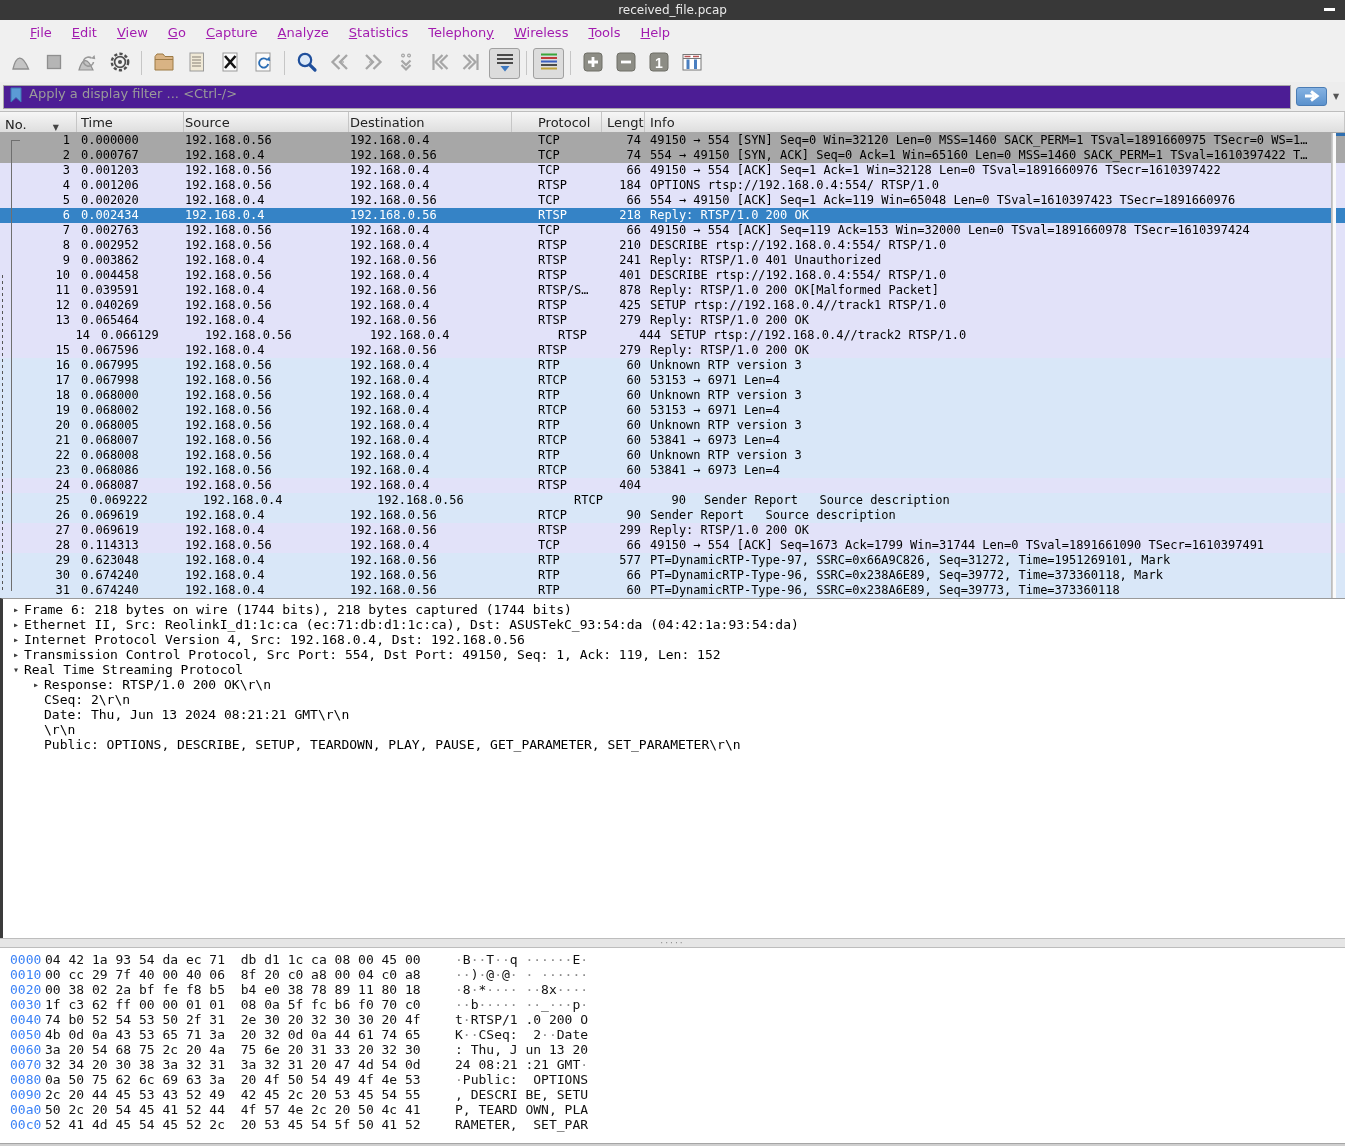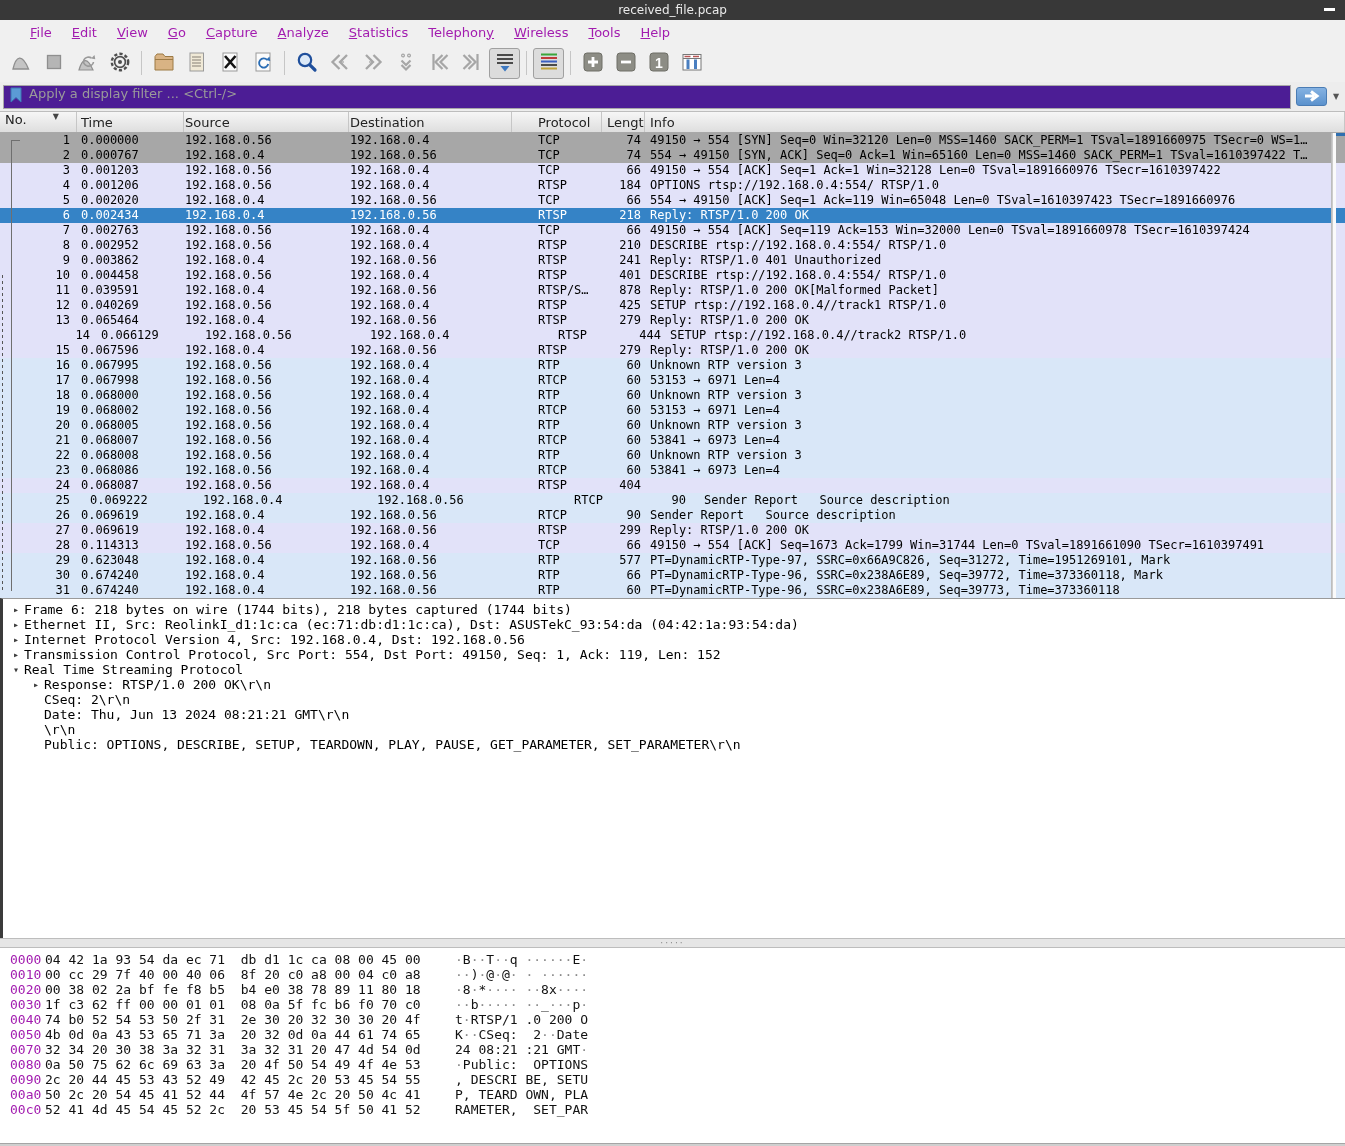--- a/index.html
+++ b/index.html
@@ -34,21 +34,21 @@
   .apply-btn { width:31px; height:19px; margin:0 3px 0 5px; border-radius:3px;
                background:linear-gradient(#85b2e2,#5b92cd); border:1px solid #4a7cb4;
                display:flex; align-items:center; justify-content:center; }
   .caret { font-size:8px; color:#555; width:12px; text-align:center; }
 
   
   .pktheader { height:22px; flex:none; display:flex; font-size:13px; color:#222;
                background:linear-gradient(#f6f6f6,#dedede); border-top:1px solid #bdbdbd;
                border-bottom:1px solid #a8a8a8; }
   .hcell { border-right:1px solid #c6c6c6; padding:3px 0 0 5px; white-space:nowrap; overflow:hidden; }
-  .hcell.h-no { display:flex; justify-content:space-between; align-items:flex-start; padding-top:0; }
+  .hcell.h-no { display:flex; justify-content:space-between; align-items:flex-end; padding-top:0; }
   .sort-caret { font-size:8px; color:#444; margin-right:10px; }
 
   
   .pktlist-wrap { height:465px; flex:none; display:flex; background:#ffffff; }
   .pktlist { width:1332px; position:relative; overflow:hidden; border-right:1px solid #bdbdbd; }
   .prow { height:15px; display:flex; font-family:"DejaVu Sans Mono","Liberation Mono",monospace;
           font-size:12px; line-height:15px; white-space:pre; color:#000; }
   .c-no   { width:77px;  text-align:right; padding-right:7px; flex:none; }
   .c-time { width:107px; padding-left:4px; flex:none; }
   .c-src  { width:165px; padding-left:1px; flex:none; }
@@ -75,21 +75,21 @@
 
   
   .splitter { height:10px; flex:none; background:#e6e6e6; border-top:1px solid #bdbdbd;
               border-bottom:1px solid #bdbdbd; display:flex; align-items:center; justify-content:center; }
   .grip { color:#8a8a8a; font-size:9px; letter-spacing:2px; line-height:6px; }
 
   
   .hexpane { height:195px; flex:none; background:#ffffff; padding-top:4px;
              font-family:"DejaVu Sans Mono","Liberation Mono",monospace; font-size:13px; color:#111; }
   .hrow { height:15px; line-height:15px; display:flex; white-space:pre; }
-  .hoff { width:35px; flex:none; margin-left:10px; color:#a21caf; }
+  .hoff { width:35px; flex:none; margin-left:10px; color:#3b82f6; }
   .hhex { width:410px; flex:none; }
   .hascii .dim { color:#8a8a8a; }
 
   .bottomstrip { height:3px; flex:none; background:#cfcfcf; border-top:1px solid #a5a5a5; }
 </style>
 </head>
 <body>
 
 <div class="window">
 
@@ -369,20 +369,21 @@
     <span class="grip">·····</span>
   </div>
 
   <div class="hexpane" id="hexpane">
       <div class="hrow"><span class="hoff">0000</span><span class="hhex">04 42 1a 93 54 da ec 71  db d1 1c ca 08 00 45 00</span><span class="hascii"><span class="dim">·</span>B<span class="dim">·</span><span class="dim">·</span>T<span class="dim">·</span><span class="dim">·</span>q <span class="dim">·</span><span class="dim">·</span><span class="dim">·</span><span class="dim">·</span><span class="dim">·</span><span class="dim">·</span>E<span class="dim">·</span></span></div>
       <div class="hrow"><span class="hoff">0010</span><span class="hhex">00 cc 29 7f 40 00 40 06  8f 20 c0 a8 00 04 c0 a8</span><span class="hascii"><span class="dim">·</span><span class="dim">·</span>)<span class="dim">·</span>@<span class="dim">·</span>@<span class="dim">·</span> <span class="dim">·</span> <span class="dim">·</span><span class="dim">·</span><span class="dim">·</span><span class="dim">·</span><span class="dim">·</span><span class="dim">·</span></span></div>
       <div class="hrow"><span class="hoff">0020</span><span class="hhex">00 38 02 2a bf fe f8 b5  b4 e0 38 78 89 11 80 18</span><span class="hascii"><span class="dim">·</span>8<span class="dim">·</span>*<span class="dim">·</span><span class="dim">·</span><span class="dim">·</span><span class="dim">·</span> <span class="dim">·</span><span class="dim">·</span>8x<span class="dim">·</span><span class="dim">·</span><span class="dim">·</span><span class="dim">·</span></span></div>
       <div class="hrow"><span class="hoff">0030</span><span class="hhex">1f c3 62 ff 00 00 01 01  08 0a 5f fc b6 f0 70 c0</span><span class="hascii"><span class="dim">·</span><span class="dim">·</span>b<span class="dim">·</span><span class="dim">·</span><span class="dim">·</span><span class="dim">·</span><span class="dim">·</span> <span class="dim">·</span><span class="dim">·</span>_<span class="dim">·</span><span class="dim">·</span><span class="dim">·</span>p<span class="dim">·</span></span></div>
       <div class="hrow"><span class="hoff">0040</span><span class="hhex">74 b0 52 54 53 50 2f 31  2e 30 20 32 30 30 20 4f</span><span class="hascii">t<span class="dim">·</span>RTSP/1 .0 200 O</span></div>
       <div class="hrow"><span class="hoff">0050</span><span class="hhex">4b 0d 0a 43 53 65 71 3a  20 32 0d 0a 44 61 74 65</span><span class="hascii">K<span class="dim">·</span><span class="dim">·</span>CSeq:  2<span class="dim">·</span><span class="dim">·</span>Date</span></div>
+      <div class="hrow"><span class="hoff">0060</span><span class="hhex">3a 20 54 68 75 2c 20 4a  75 6e 20 31 33 20 32 30</span><span class="hascii">: Thu, J un 13 20</span></div>
       <div class="hrow"><span class="hoff">0070</span><span class="hhex">32 34 20 30 38 3a 32 31  3a 32 31 20 47 4d 54 0d</span><span class="hascii">24 08:21 :21 GMT<span class="dim">·</span></span></div>
       <div class="hrow"><span class="hoff">0080</span><span class="hhex">0a 50 75 62 6c 69 63 3a  20 4f 50 54 49 4f 4e 53</span><span class="hascii"><span class="dim">·</span>Public:  OPTIONS</span></div>
       <div class="hrow"><span class="hoff">0090</span><span class="hhex">2c 20 44 45 53 43 52 49  42 45 2c 20 53 45 54 55</span><span class="hascii">, DESCRI BE, SETU</span></div>
       <div class="hrow"><span class="hoff">00a0</span><span class="hhex">50 2c 20 54 45 41 52 44  4f 57 4e 2c 20 50 4c 41</span><span class="hascii">P, TEARD OWN, PLA</span></div>
       <div class="hrow"><span class="hoff">00c0</span><span class="hhex">52 41 4d 45 54 45 52 2c  20 53 45 54 5f 50 41 52</span><span class="hascii">RAMETER,  SET_PAR</span></div>
     </div>
 
   <div class="bottomstrip"></div>
 
 </div>

